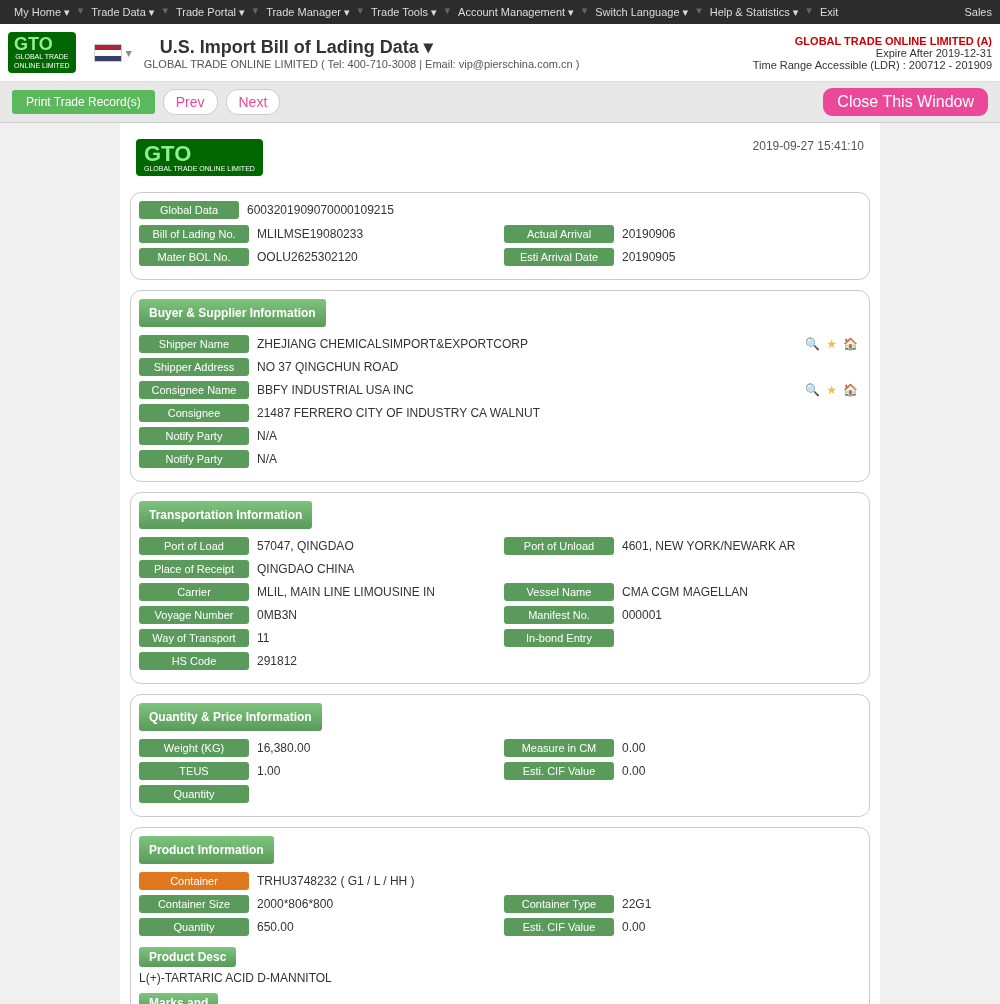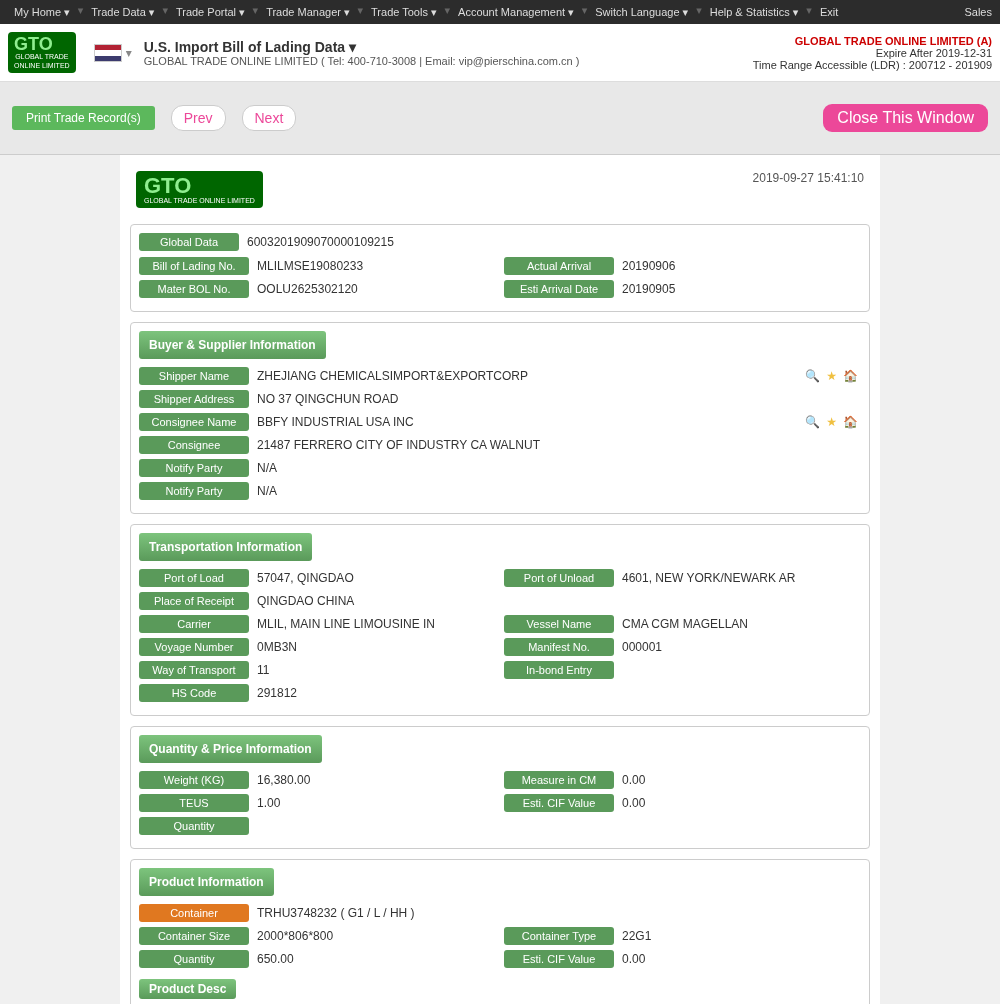--- a/index.html
+++ b/index.html
@@ -12,45 +12,45 @@
     .nav-sales { color: #ddd; }
 
     
     .header-bar { background: #fff; border-bottom: 1px solid #ddd; display: flex; align-items: center; padding: 4px 8px; height: 58px; }
     .logo-area { display: flex; align-items: center; margin-right: 12px; }
     .logo-box { background: #006600; border-radius: 4px; padding: 3px 6px; margin-right: 6px; }
     .logo-gto { color: #90EE90; font-size: 18px; font-weight: bold; line-height: 1; }
     .logo-sub { color: #fff; font-size: 7px; text-align: center; line-height: 1.2; }
     .flag-area { display: flex; align-items: center; margin-right: 12px; }
     .flag { width: 28px; height: 18px; background: linear-gradient(#B22234 33%, #fff 33%, #fff 66%, #3C3B6E 66%); border: 1px solid #ccc; margin-right: 4px; }
-    .header-title { font-size: 14px; font-weight: bold; color: #333; }
+    .header-title { font-size: 18px; font-weight: bold; color: #333; margin-left: 16px; }
     .header-contact { font-size: 11px; color: #555; }
     .header-right { margin-left: auto; text-align: right; font-size: 11px; }
     .header-company { color: #cc0000; font-weight: bold; }
     .header-expire { color: #333; }
 
     
-    .action-bar { background: #e8e8e8; padding: 22px 12px; display: flex; align-items: center; gap: 16px; border-bottom: 1px solid #ccc; }
+    .action-bar { background: #e8e8e8; padding: 6px 12px; display: flex; align-items: center; gap: 8px; border-bottom: 1px solid #ccc; }
     .btn-print { background: #5cb85c; color: #fff; border: none; padding: 5px 14px; border-radius: 3px; cursor: pointer; font-size: 12px; }
     .btn-nav { background: #fff; color: #ec4899; border: 1px solid #ccc; padding: 4px 12px; border-radius: 12px; cursor: pointer; font-size: 14px; }
     .btn-close { background: #ec4899; color: #fff; border: none; padding: 5px 14px; border-radius: 9px; cursor: pointer; font-size: 16px; margin-left: auto; }
     .spacer { flex: 1; }
 
     
     .main-content { background: #fff; max-width: 760px; margin: 0 auto; padding: 10px; }
     
     
     .record-header { display: flex; justify-content: space-between; align-items: flex-start; margin-bottom: 10px; padding: 6px; }
     .gto-logo-small { background: #006600; border-radius: 4px; padding: 4px 8px; display: inline-block; }
     .gto-logo-small .logo-text { color: #90EE90; font-size: 22px; font-weight: bold; line-height: 1; }
     .gto-logo-small .logo-bottom { color: #fff; font-size: 7px; }
     .record-timestamp { color: #555; font-size: 12px; text-align: right; }
 
     
-    .section-card { border: 1px solid #ccc; border-radius: 4px; margin-bottom: 10px; padding: 8px; background: #fff; }
+    .section-card { border: 1px solid #ccc; border-radius: 11px; margin-bottom: 10px; padding: 8px; background: #fff; }
     
     
     .global-data-row { display: flex; align-items: center; margin-bottom: 6px; }
     .field-label { background: #5a9a5a; color: #fff; padding: 3px 8px; border-radius: 3px; font-size: 11px; white-space: nowrap; min-width: 100px; text-align: center; margin-right: 8px; }
     .field-label.orange { background: #e07820; }
     .field-value { color: #333; font-size: 12px; flex: 1; }
     
     
     .two-col-row { display: flex; gap: 8px; margin-bottom: 5px; }
     .two-col-row .field-group { display: flex; align-items: center; flex: 1; }

